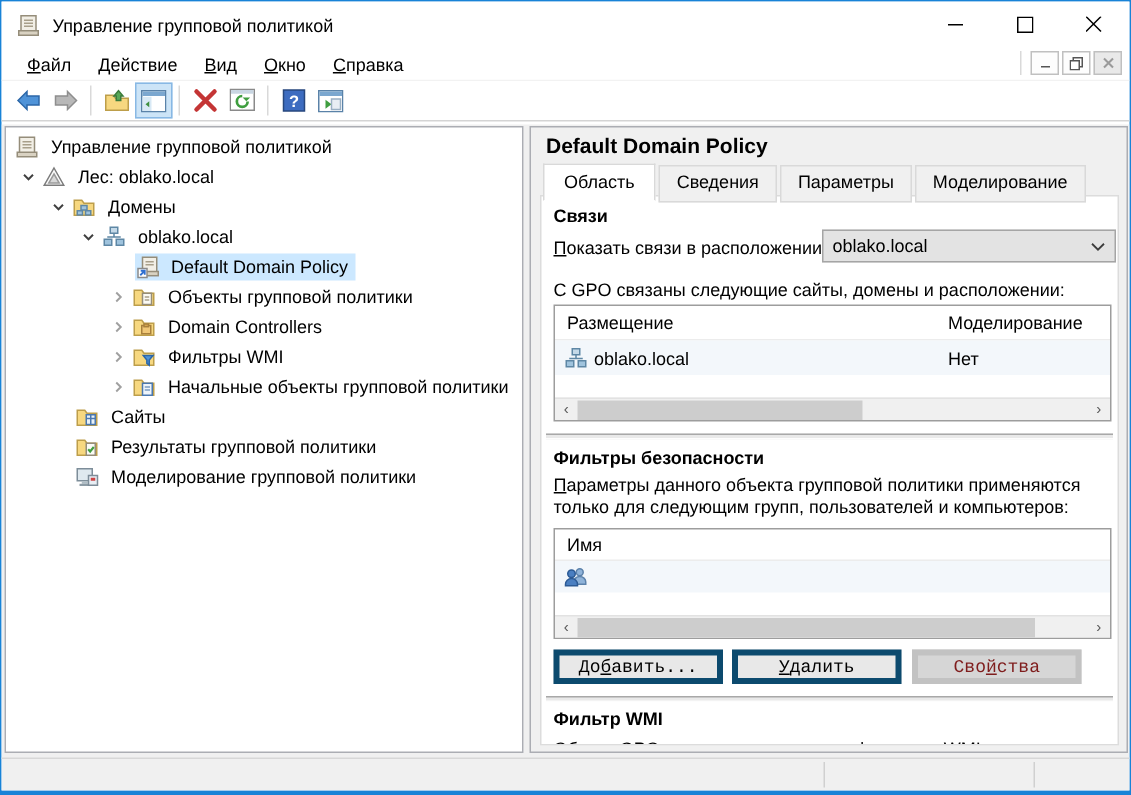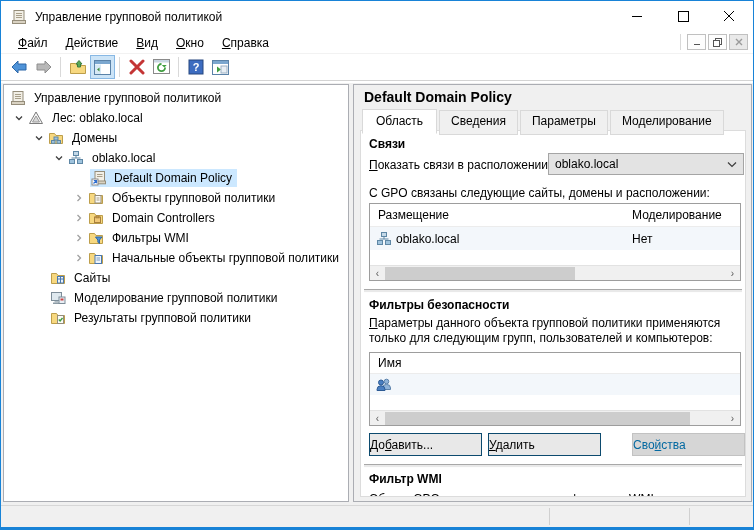--- a/index.html
+++ b/index.html
@@ -61,23 +61,23 @@
   .tcell2 { padding-left:8px; }
   .drow { height:23px; display:flex; align-items:center; background:#f3f7fb; }
   .drow .ticon { margin:0 4px 0 6px; }
   .hscroll { position:absolute; left:0; right:0; bottom:0; height:15px; background:#f0f0f0;
              border-top:1px solid #e2e2e2; display:flex; align-items:center; }
   .sarrow { width:15px; height:15px; display:flex; align-items:center; justify-content:center;
             font-size:10px; color:#5a5a5a; flex:none; }
   .sthumb { height:13px; background:#cdcdcd; }
   .splitbar { position:absolute; left:3px; right:3px; height:4px; background:#e9e9e9;
               border-top:1px solid #a8a8a8; border-bottom:1px solid #fdfdfd; }
-  .btn { position:absolute; width:113px; height:23px; background:#e8e8e8; border:1px solid #0c4a6e;
-         display:flex; align-items:center; justify-content:flex-start; font-size:12px; }
-  .btn.disabled { background:#d6d6d6; border-color:#c2c2c2; color:#0369a1;margin-left:24px; }
+  .btn { position:absolute; width:113px; height:23px; background:#e8e8e8; border:4px solid #0c4a6e;
+         display:flex; align-items:center; justify-content:center; font-size:12px;font-family:Liberation Mono, monospace; }
+  .btn.disabled { background:#d6d6d6; border-color:#c2c2c2; color:#7f1d1d; }
   .wraptxt { position:absolute; line-height:15px; overflow:hidden; }
   
   .statusbar { position:absolute; left:0; right:0; bottom:0; height:22px; background:#f0f0f0;
                border-top:1px solid #d7d7d7; }
   .ssep { position:absolute; top:2px; bottom:2px; width:1px; background:#d0d0d0; }
 </style>
 </head>
 <body>
 
 <div id="win">
@@ -352,39 +352,39 @@
               <line x1="7.5" y1="9" x2="13.5" y2="9" stroke="#4a78b0"></line>
               <line x1="10.5" y1="6.5" x2="10.5" y2="13" stroke="#4a78b0"></line>
             </svg>
         </span>
         <span class="tlabel">Сайты</span>
       </div>
 
       <div class="trow" style="padding-left:46px">
         <span class="ticon">
           <svg width="16" height="16" viewBox="0 0 16 16">
+              <path d="M1.5 3.5 h5 l1.5 2 h6.5 v8 h-13 z" fill="#f7d880" stroke="#bd9e4a"></path>
+              <rect x="7.5" y="5.5" width="6" height="8" fill="#fbfbf6" stroke="#958d7a"></rect>
+              <path d="M8.8 9.5 l1.3 1.5 l2.4 -3" fill="none" stroke="#3f9e3f" stroke-width="1.4"></path>
+            </svg>
+        </span>
+        <span class="tlabel">Результаты групповой политики</span>
+      </div>
+
+      <div class="trow" style="padding-left:46px">
+        <span class="ticon">
+          <svg width="16" height="16" viewBox="0 0 16 16">
               <rect x="1.5" y="2.5" width="10" height="8" fill="#dfe9ef" stroke="#7d8d99"></rect>
               <rect x="4.5" y="11" width="4" height="1.5" fill="#aebcc4"></rect>
               <rect x="3" y="12.5" width="7" height="1.5" fill="#8d9ca6"></rect>
               <rect x="9" y="7" width="6" height="6.5" fill="#e8eef4" stroke="#7d8d99"></rect>
               <rect x="10.5" y="8.5" width="3" height="2" fill="#cc4444"></rect>
             </svg>
         </span>
         <span class="tlabel">Моделирование групповой политики</span>
-      </div>
-
-      <div class="trow" style="padding-left:46px">
-        <span class="ticon">
-          <svg width="16" height="16" viewBox="0 0 16 16">
-              <path d="M1.5 3.5 h5 l1.5 2 h6.5 v8 h-13 z" fill="#f7d880" stroke="#bd9e4a"></path>
-              <rect x="7.5" y="5.5" width="6" height="8" fill="#fbfbf6" stroke="#958d7a"></rect>
-              <path d="M8.8 9.5 l1.3 1.5 l2.4 -3" fill="none" stroke="#3f9e3f" stroke-width="1.4"></path>
-            </svg>
-        </span>
-        <span class="tlabel">Результаты групповой политики</span>
       </div>
 
     </div>
 
     <div class="rpane">
       <div class="rtitle">Default Domain Policy</div>
 
       <div class="tabs">
         <div class="tab active">Область</div>
         <div class="tab">Сведения</div>

